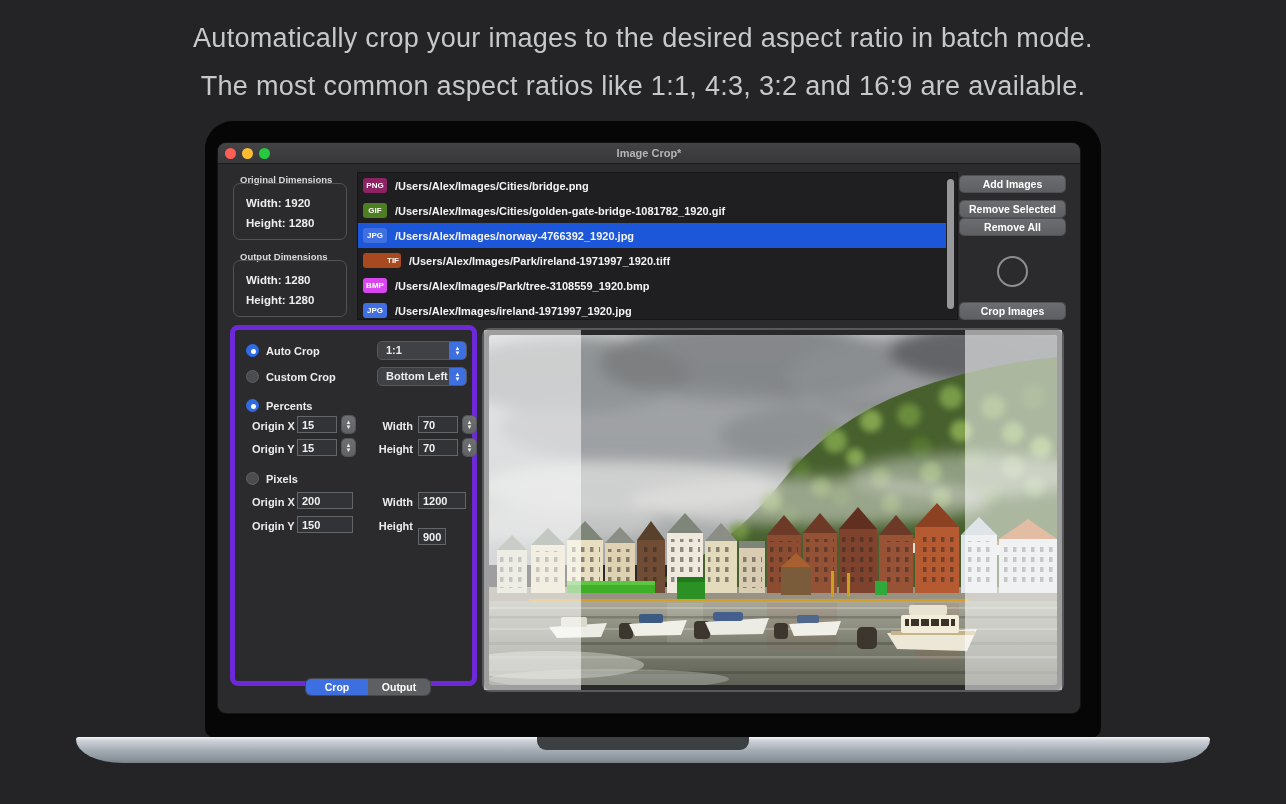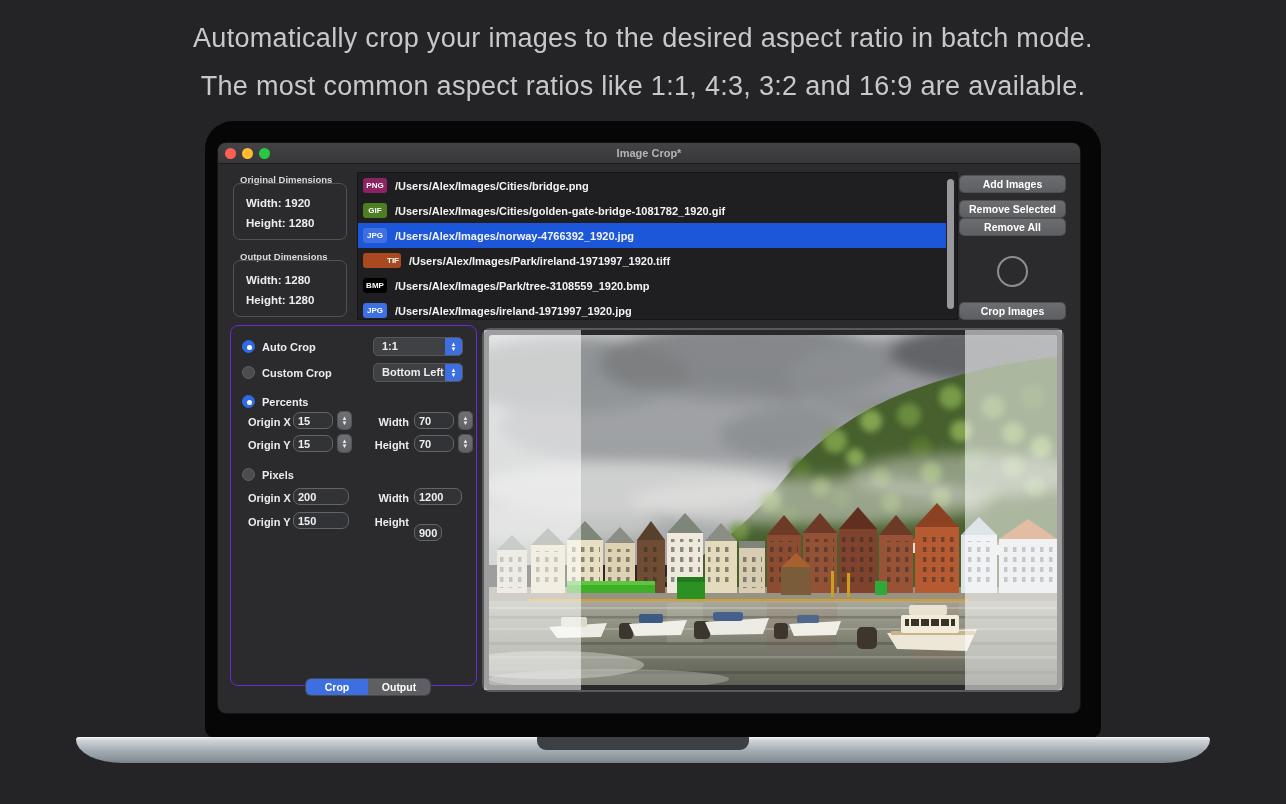--- a/index.html
+++ b/index.html
@@ -52,36 +52,36 @@
   
   .mac-btn { position:absolute; left:742px; width:105px; height:16px;
              background:linear-gradient(#6c6d71,#5e5f63); border:none; border-radius:4px;
              color:#fff; font-size:10.5px; font-weight:700; line-height:15px; text-align:center;
              box-shadow:0 0 0 1px #505054; font-family:inherit; }
   .progress-circle { position:absolute; left:779px; top:113px; width:31px; height:31px;
                      border:2px solid #8e8e92; border-radius:50%; }
 
   
   .panel { position:absolute; left:12px; top:182px; width:247px; height:361px;
-           border:1px solid #6d28d9; border-radius:8px; }
+           border:5px solid #6d28d9; border-radius:8px; }
   .ctl-label { position:absolute; font-size:11px; font-weight:700; color:#ececed; }
   .radio { position:absolute; width:13px; height:13px; border-radius:50%;
            background:#4b4c50; border:1px solid #606165; }
   .radio.on { background:#2e6be5; border-color:#2e6be5; }
   .radio.on::after { content:""; position:absolute; left:4px; top:4px; width:5px; height:5px;
                      border-radius:50%; background:#fff; }
   .select { position:absolute; left:142px; width:90px; height:19px; background:#3f4145;
             border:1px solid #56575b; border-radius:5px; color:#ededee; font-size:11px;
             font-weight:700; line-height:17px; padding-left:8px; }
   .select .cap { position:absolute; right:0px; top:0px; bottom:0px; width:17px;
                  background:#3e6fe0; border-radius:0 4px 4px 0; display:flex; flex-direction:column;
                  align-items:center; justify-content:center; color:#fff; }
   .chev { font-size:6px; line-height:5px; }
   .field { position:absolute; height:17px; background:#313337; border:1px solid #646569;
-           border-radius:7px; color:#f0f0f1; font-size:11px; font-weight:700; padding:0 4px;
+           border-radius:0; color:#f0f0f1; font-size:11px; font-weight:700; padding:0 4px;
            font-family:inherit; }
   .stepper { position:absolute; width:13px; height:17px; background:linear-gradient(#6e7074,#606266);
              border-radius:4px; box-shadow:0 0 0 1px #54555a; display:flex; flex-direction:column;
              align-items:center; justify-content:center; color:#eceded; }
 
   
   .segmented { position:absolute; left:88px; top:536px; display:flex; border-radius:5px;
                overflow:hidden; box-shadow:0 0 0 1px #47484a; }
   .seg { width:62px; height:16px; background:#5d5f63; color:#fff; font-size:10.5px;
          font-weight:700; text-align:center; line-height:16px; }
@@ -140,21 +140,21 @@
       </div>
       <div class="row selected">
         <span class="badge" style="background: rgb(63, 111, 224);">JPG</span>
         <span class="fpath">/Users/Alex/Images/norway-4766392_1920.jpg</span>
       </div>
       <div class="row">
         <span class="badge" style="background: rgb(168, 73, 31); padding-left: 24px;">TIF</span>
         <span class="fpath">/Users/Alex/Images/Park/ireland-1971997_1920.tiff</span>
       </div>
       <div class="row">
-        <span class="badge" style="background: #000000;">BMP</span>
+        <span class="badge" style="background: #d946ef;">BMP</span>
         <span class="fpath">/Users/Alex/Images/Park/tree-3108559_1920.bmp</span>
       </div>
       <div class="row">
         <span class="badge" style="background: rgb(63, 111, 224);">JPG</span>
         <span class="fpath">/Users/Alex/Images/ireland-1971997_1920.jpg</span>
       </div>
       <div class="scroll-thumb"></div>
     </div>
 
     <button class="mac-btn" style="top:33px;">Add Images</button>

